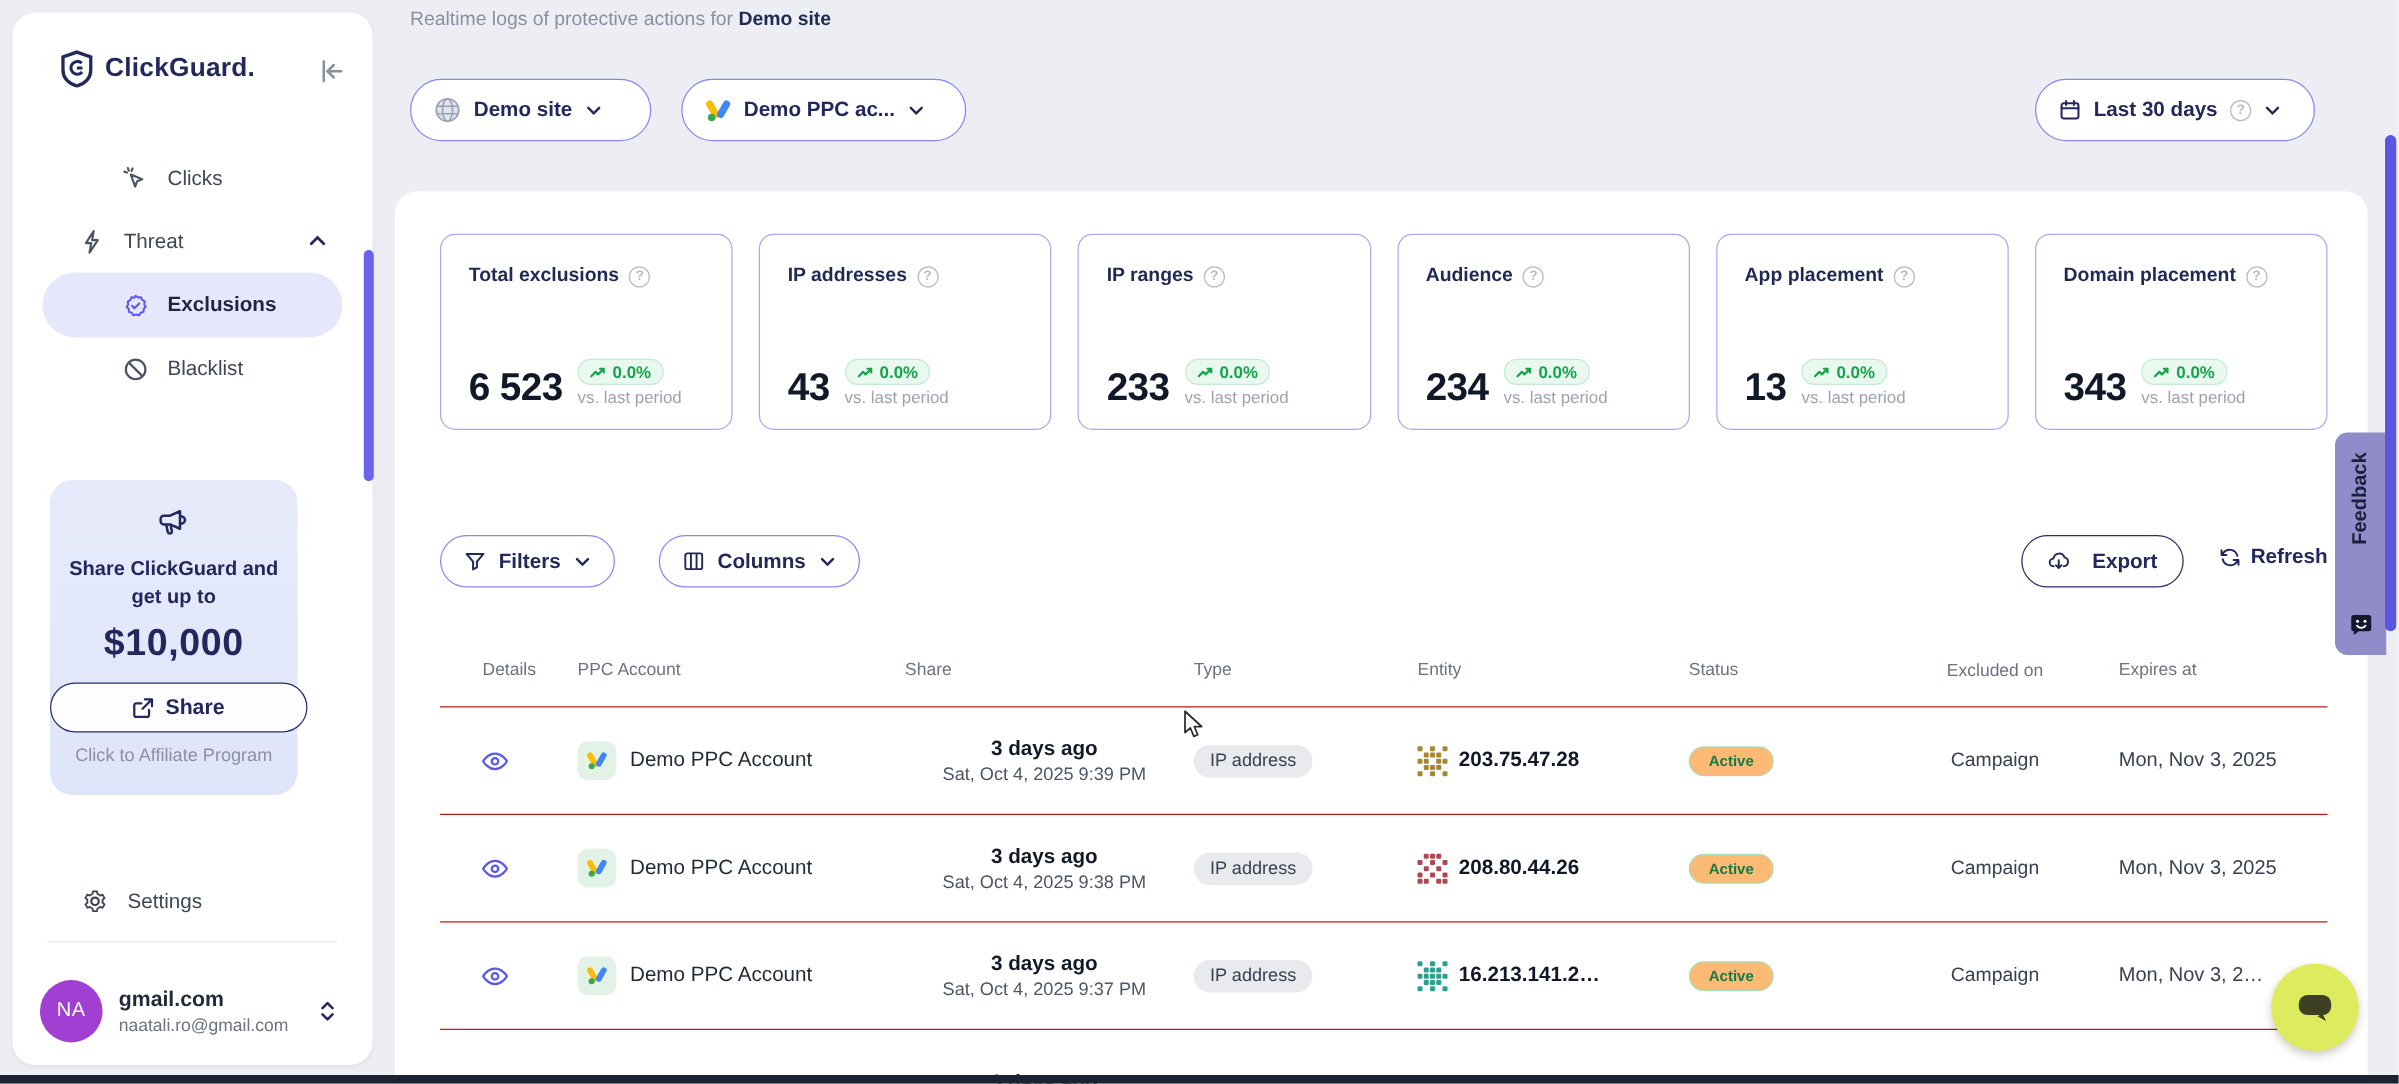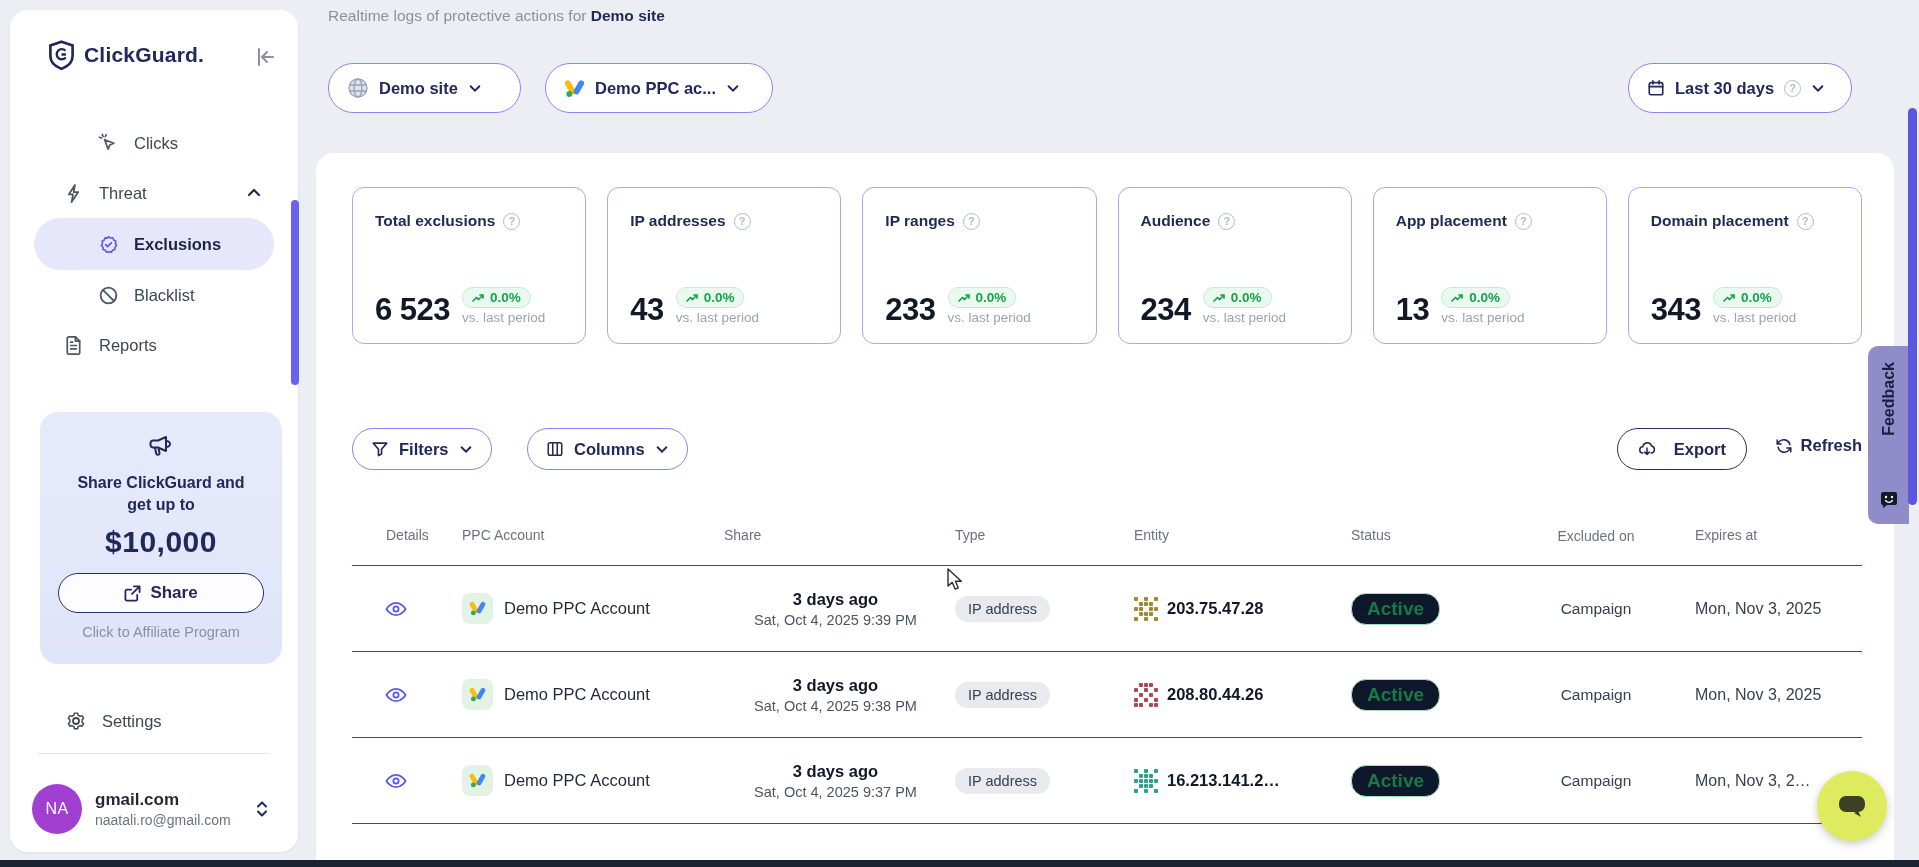--- a/index.html
+++ b/index.html
@@ -21,21 +21,21 @@
   .nav-item .ni-icon { position:absolute; width:21px; height:21px; color:#4b5563; }
   .nav-item.lvl1 .ni-icon { left:53px; } .nav-item.lvl1 .ni-label { margin-left:89px; }
   .nav-item.lvl2 .ni-icon { left:88px; } .nav-item.lvl2 .ni-label { margin-left:124px; }
   .nav-item.active { background:#e7e7fb; border-radius:26px; margin:0 24px; height:52px; color:#1e2544; font-weight:600;}
   .nav-item.active .ni-icon { left:64px; color:#5a57ee; }
   .nav-item.active .ni-label { margin-left:100px; }
   .nav-chevron { position:absolute; right:36px; width:16px; height:16px; color:#23285c; }
   .sidebar-scroll { position:absolute; left:281px; top:190px; width:8px; height:185px;
                     background:#6a63f0; border-radius:4px; }
 
-  .promo { position:absolute; left:30px; top:402px; width:242px; height:252px;
+  .promo { position:absolute; left:30px; top:374px; width:198px; height:252px;
            background:linear-gradient(180deg,#e6eafb,#dfe5f9); border-radius:18px; text-align:center;
            color:#23285c; }
   .promo .mega { margin:20px auto 6px; width:30px; height:30px; color:#23285c; }
   .promo-line { font-size:16px; font-weight:600; line-height:1.35; }
   .promo-amount { font-size:30px; font-weight:700; margin-top:10px; letter-spacing:.5px; }
   .share-btn { margin:14px auto 0; width:206px; height:40px; border:1.5px solid #2a2f6b; border-radius:22px;
                background:#fdfdff; display:flex; align-items:center; justify-content:center; gap:9px;
                font-size:17px; font-weight:600; color:#23285c; cursor:pointer; }
   .promo-foot { margin-top:11px; font-size:14.5px; color:#8b90a0; }
 
@@ -106,22 +106,22 @@
                justify-content:center; margin-right:11px; }
   .acct-name { font-size:16.5px; color:#1f2937; }
   .c-time { flex-direction:column; align-items:center; justify-content:center; padding-left:22px; }
   .time-rel { font-size:16.5px; font-weight:700; color:#111827; }
   .time-abs { font-size:14.5px; color:#4b5563; margin-top:3px; }
   .type-pill { background:#e9eaee; border-radius:15px; padding:5px 13px; font-size:14.5px; color:#374151; margin-left:8px; }
   .c-entity { padding-left:14px; gap:9px; }
   .identicon { display:grid; grid-template-columns:repeat(5,4px); grid-auto-rows:4px; gap:1px; }
   .identicon i { display:block; border-radius:1px; }
   .entity-text { font-size:16.5px; font-weight:600; color:#111827; }
-  .status-pill { margin-left:16px; background:#0f172a; border:1px solid #a7dfbc; color:#157a46;
-                 font-size:19px; font-weight:600; border-radius:15px; padding:4px 15px; }
+  .status-pill { margin-left:16px; background:#fdba74; border:1px solid #a7dfbc; color:#157a46;
+                 font-size:12px; font-weight:600; border-radius:15px; padding:4px 15px; }
   .c-excluded { justify-content:center; font-size:15.5px; color:#374151; }
   .c-expires { padding-left:18px; font-size:16px; color:#374151; }
 
   
   .feedback-tab { position:absolute; right:10px; top:346px; width:41px; height:178px; background:#8f8cc9;
                   border-radius:10px 0 0 10px; cursor:pointer; }
   .feedback-text { position:absolute; top:16px; left:50%; transform:translateX(-50%);
                    writing-mode:vertical-rl; transform:translateX(-50%) rotate(180deg);
                    font-size:16px; font-weight:600; color:#1d1f3e; }
   .feedback-icon { position:absolute; left:50%; bottom:14px; transform:translateX(-50%); width:20px; height:20px; }
@@ -173,27 +173,20 @@
         </svg>
         <span class="ni-label">Exclusions</span>
       </div>
       <div class="nav-item lvl2">
         <svg class="ni-icon" viewBox="0 0 22 22" fill="none" stroke="currentColor" stroke-width="1.9">
           <circle cx="11" cy="11" r="8.2"></circle>
             <path d="M5.3 5.3l11.4 11.4"></path>
         </svg>
         <span class="ni-label">Blacklist</span>
       </div>
-      <div class="nav-item lvl1">
-        <svg class="ni-icon" viewBox="0 0 22 22" fill="none" stroke="currentColor" stroke-width="1.8" stroke-linecap="round" stroke-linejoin="round">
-          <path d="M13 2H6a1.5 1.5 0 0 0-1.5 1.5v15A1.5 1.5 0 0 0 6 20h10a1.5 1.5 0 0 0 1.5-1.5V6.5Z"></path>
-          <path d="M13 2v4.5h4.5M8 11h6M8 14.5h6M8 7.5h2"></path>
-        </svg>
-        <span class="ni-label">Reports</span>
-      </div>
     </nav>
     <div class="sidebar-scroll"></div>
 
     <div class="promo">
       <svg class="mega" viewBox="0 0 30 30" fill="none" stroke="#23285c" stroke-width="2" stroke-linejoin="round">
         <path d="M20 5v14l-8-3.5H7a2.5 2.5 0 0 1-2.5-2.5v-2A2.5 2.5 0 0 1 7 8.5h5Z"></path>
         <path d="M20 9a4 3 0 0 1 0 6M9 15.8l1.2 5.7a1.5 1.5 0 0 0 1.5 1.2h.6a1.2 1.2 0 0 0 1.2-1.5l-1-5.2" stroke-linecap="round"></path>
       </svg>
       <div class="promo-line">Share ClickGuard and</div>
       <div class="promo-line">get up to</div>

